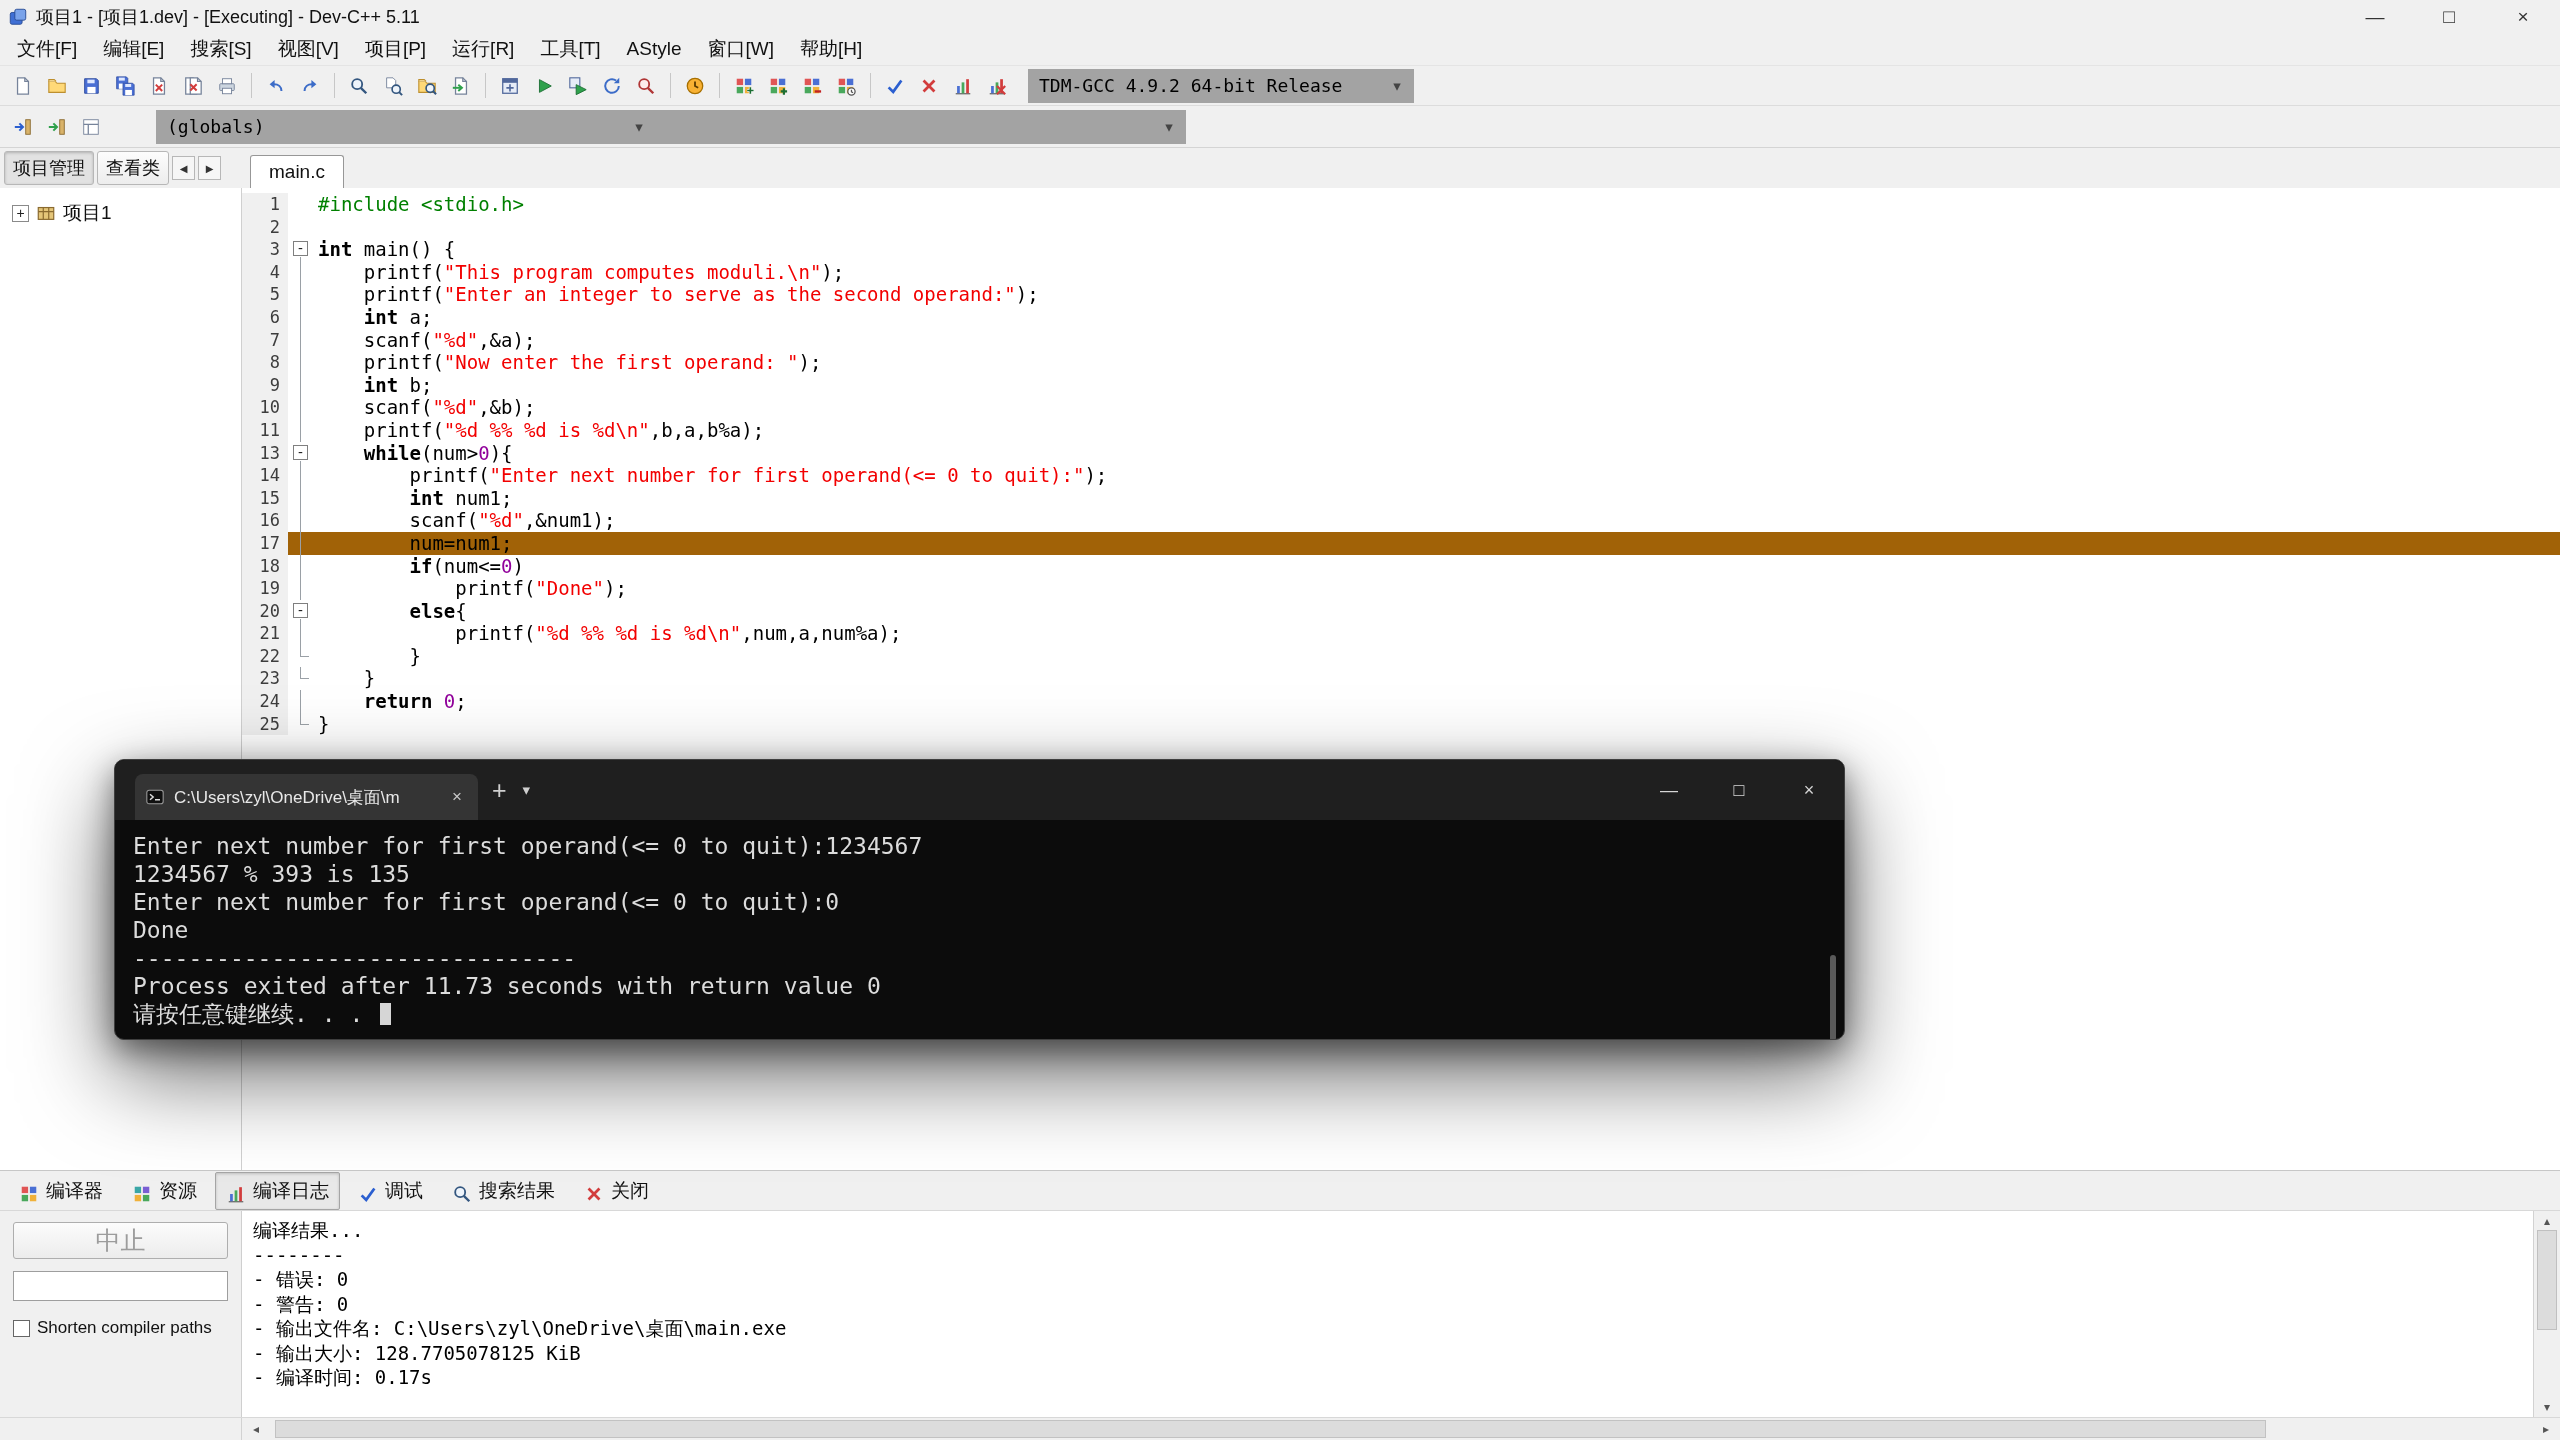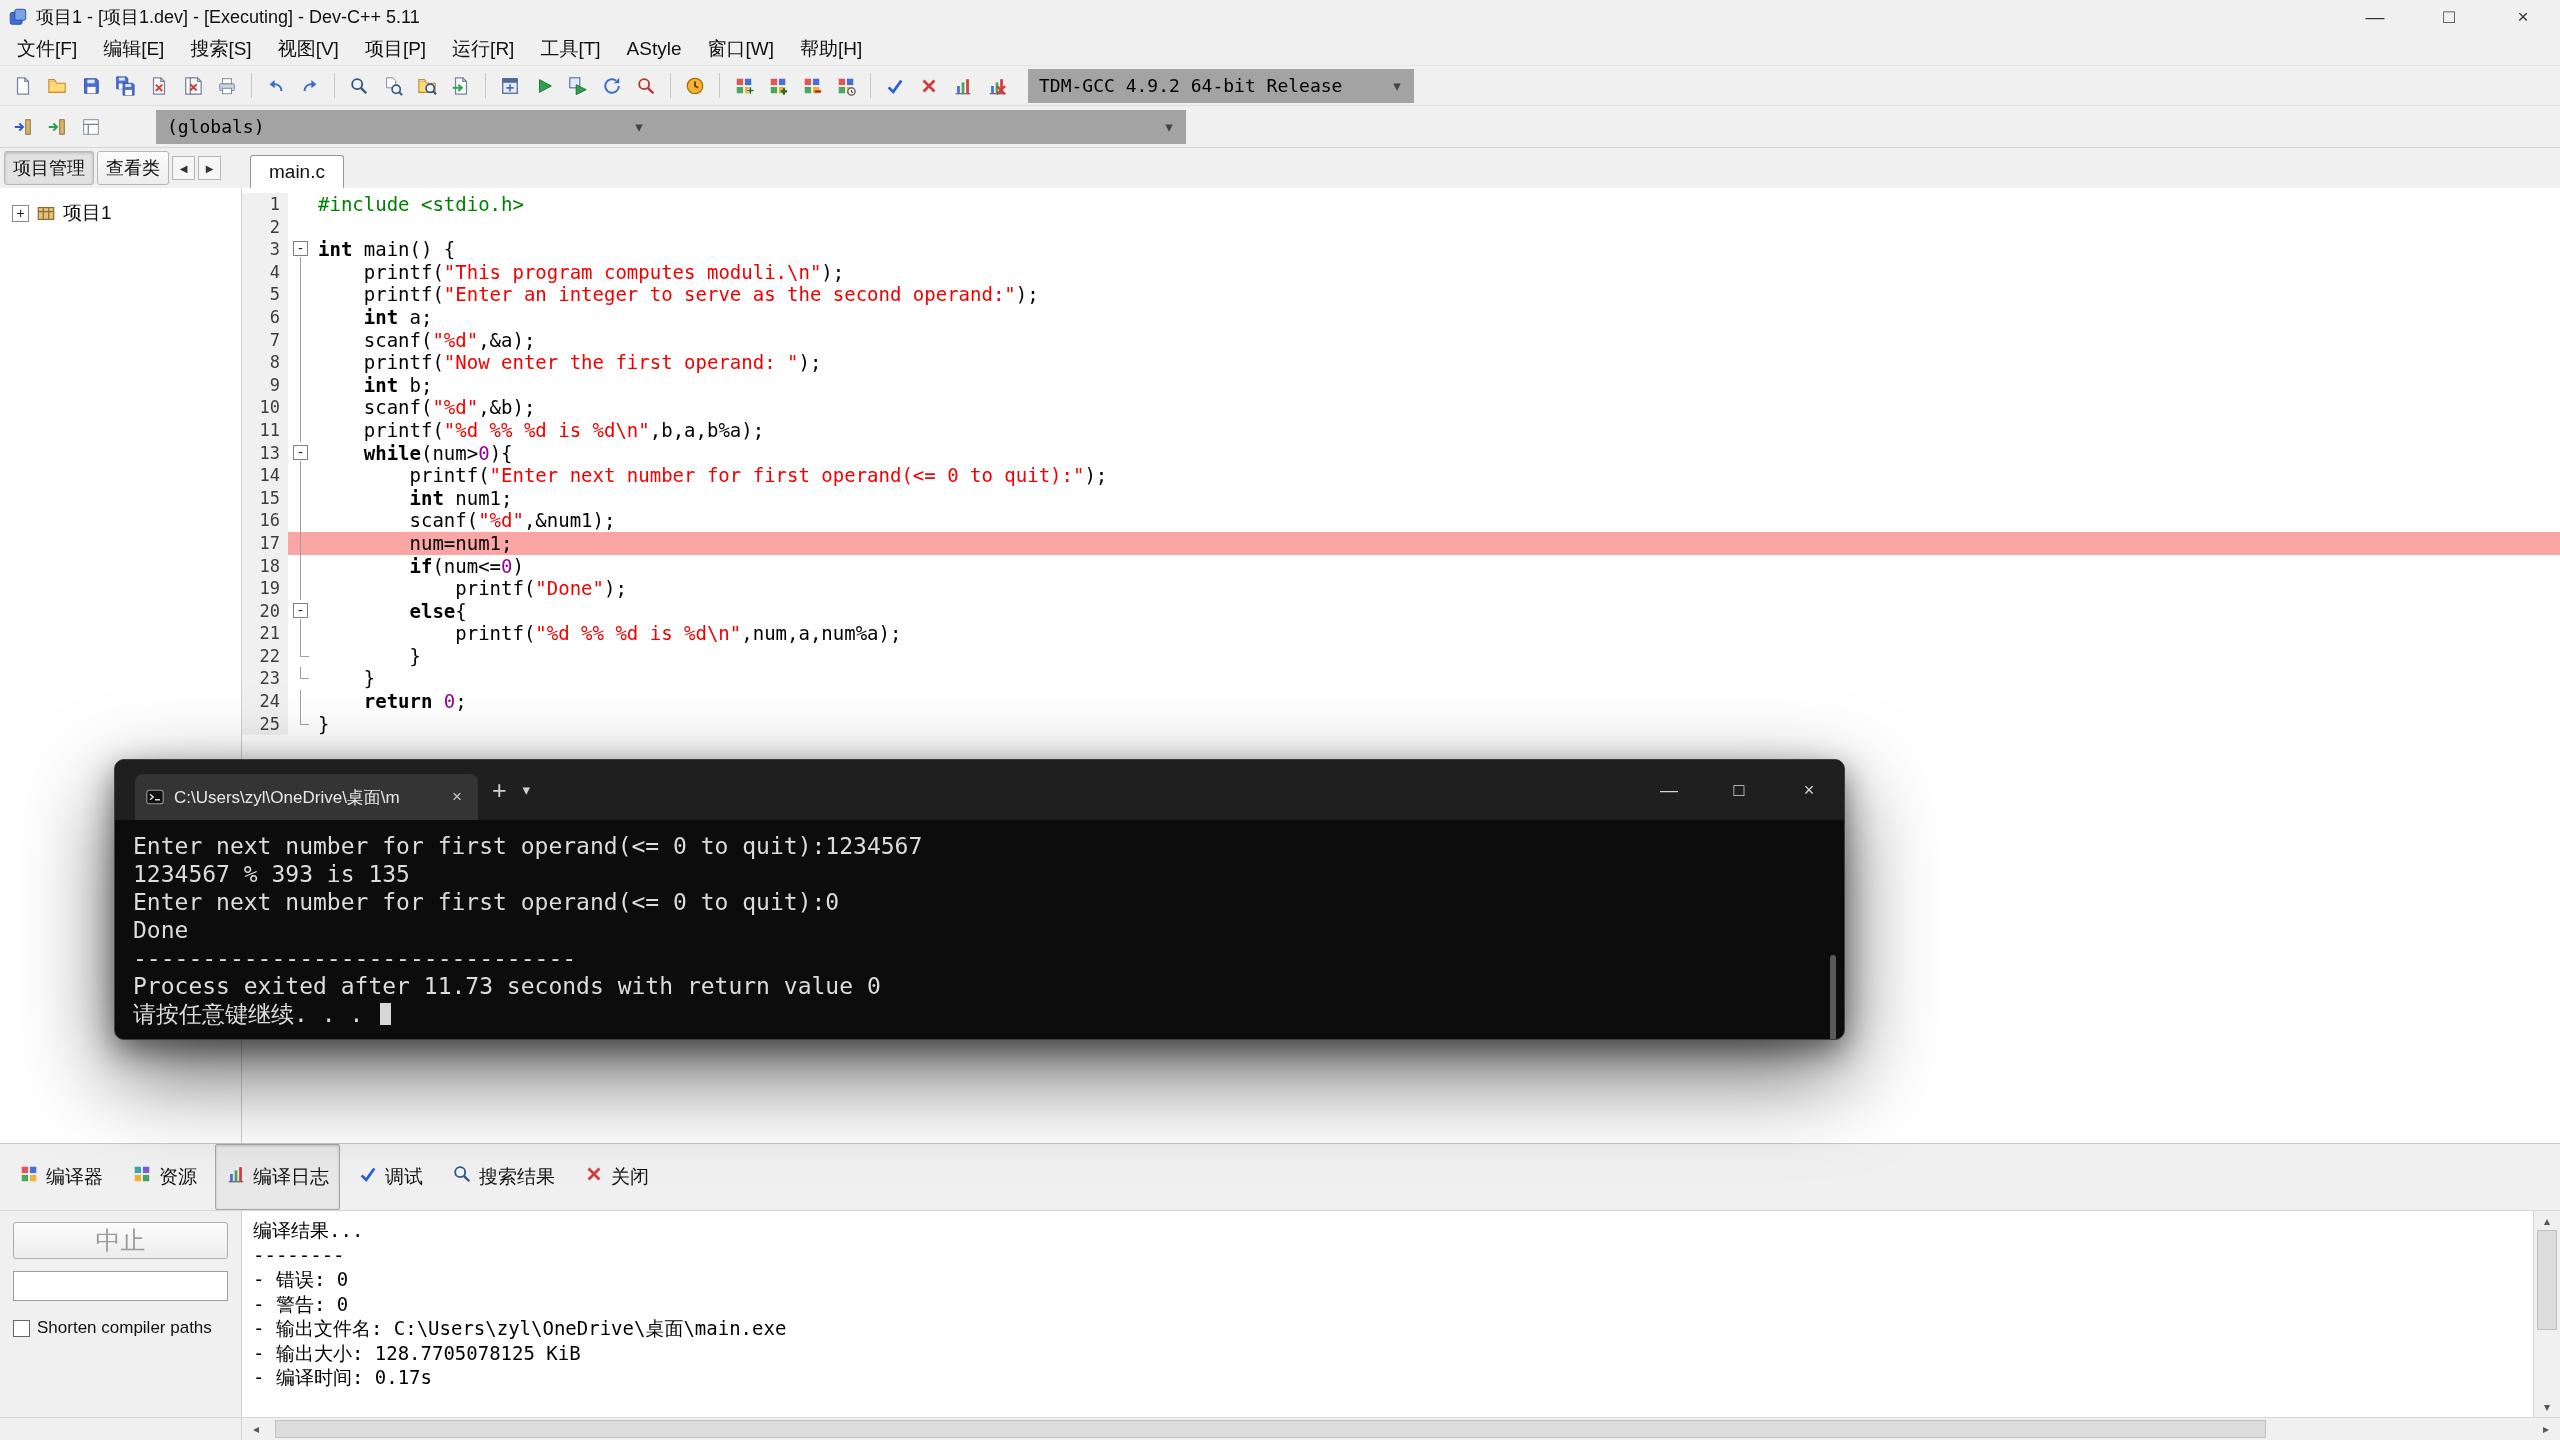--- a/index.html
+++ b/index.html
@@ -50,30 +50,30 @@
   .editor{flex:1;overflow:hidden;font-family:"DejaVu Sans Mono",monospace;font-size:19px;padding-top:5px;background:#fff}
   .eline{display:flex;height:22.6px;line-height:22.6px;white-space:pre}
   .ln{width:46px;flex:0 0 46px;text-align:right;padding-right:8px;background:#f0f0f0;color:#3d3d3d;font-size:17px}
   .fold{width:26px;flex:0 0 26px;position:relative;background:#fff}
   .fold.mid::before{content:"";position:absolute;left:12px;top:0;bottom:0;width:1px;background:#9aa0a6}
   .fold.start::before{content:"";position:absolute;left:12px;top:19px;bottom:0;width:1px;background:#9aa0a6}
   .fold.end::before{content:"";position:absolute;left:12px;top:0;height:11px;width:1px;background:#9aa0a6}
   .fold.end::after{content:"";position:absolute;left:12px;top:11px;width:9px;height:1px;background:#9aa0a6}
   .fbox{position:absolute;left:5px;top:3px;width:15px;height:15px;border:1px solid #7f7f7f;background:#fff;font-size:14px;line-height:12px;text-align:center;color:#222;z-index:2}
   .codetext{flex:1;padding-left:4px}
-  .eline.cur .codetext,.eline.cur .fold{background:#fca5a5}
+  .eline.cur .codetext,.eline.cur .fold{background:#a16207}
   .tok-d{color:#000}
   .tok-k{color:#000;font-weight:bold}
   .tok-s{color:#f20000}
   .tok-p{color:#008000}
   .tok-n{color:#91009b}
 
   
   .bottom-tabs{flex:0 0 40px;display:flex;align-items:center;gap:7px;padding-left:8px;background:#f0f0f0;border-top:1px solid #c7c7c7}
-  .btab{display:inline-flex;align-items:flex-start;gap:7px;font-size:19px;padding:19px 10px;border:1px solid transparent;border-radius:2px;white-space:nowrap}
+  .btab{display:inline-flex;align-items:flex-end;gap:7px;font-size:19px;padding:5px 10px;border:1px solid transparent;border-radius:2px;white-space:nowrap}
   .btab.active{border:1px solid #a5a5a5;background:#e8e8e8;box-shadow:inset 0 1px 3px rgba(0,0,0,.18)}
 
   
   .bottom-panel{flex:0 0 207px;display:flex;background:#f0f0f0;border-top:1px solid #d8d8d8;min-height:0}
   .left-col{width:242px;flex:0 0 242px;padding:11px 13px;border-right:1px solid #cfcfcf}
   .abort{display:block;width:100%;height:37px;font-size:25px;color:#9c9c9c;background:linear-gradient(#fcfcfc,#ececec);border:1px solid #aeaeae;border-radius:3px;font-family:"Liberation Sans",sans-serif}
   .progress{margin-top:12px;height:30px;background:#fff;border:1px solid #9e9e9e}
   .shorten{margin-top:17px;display:flex;align-items:center;gap:7px;font-size:17px;color:#111}
   .cb{width:17px;height:17px;border:1px solid #666;background:#fff;appearance:none}
   .log{flex:1;background:#fff;padding:7px 0 0 11px;font-family:"DejaVu Sans Mono",monospace;font-size:19px;line-height:24.5px;color:#000;overflow:hidden;white-space:pre}

